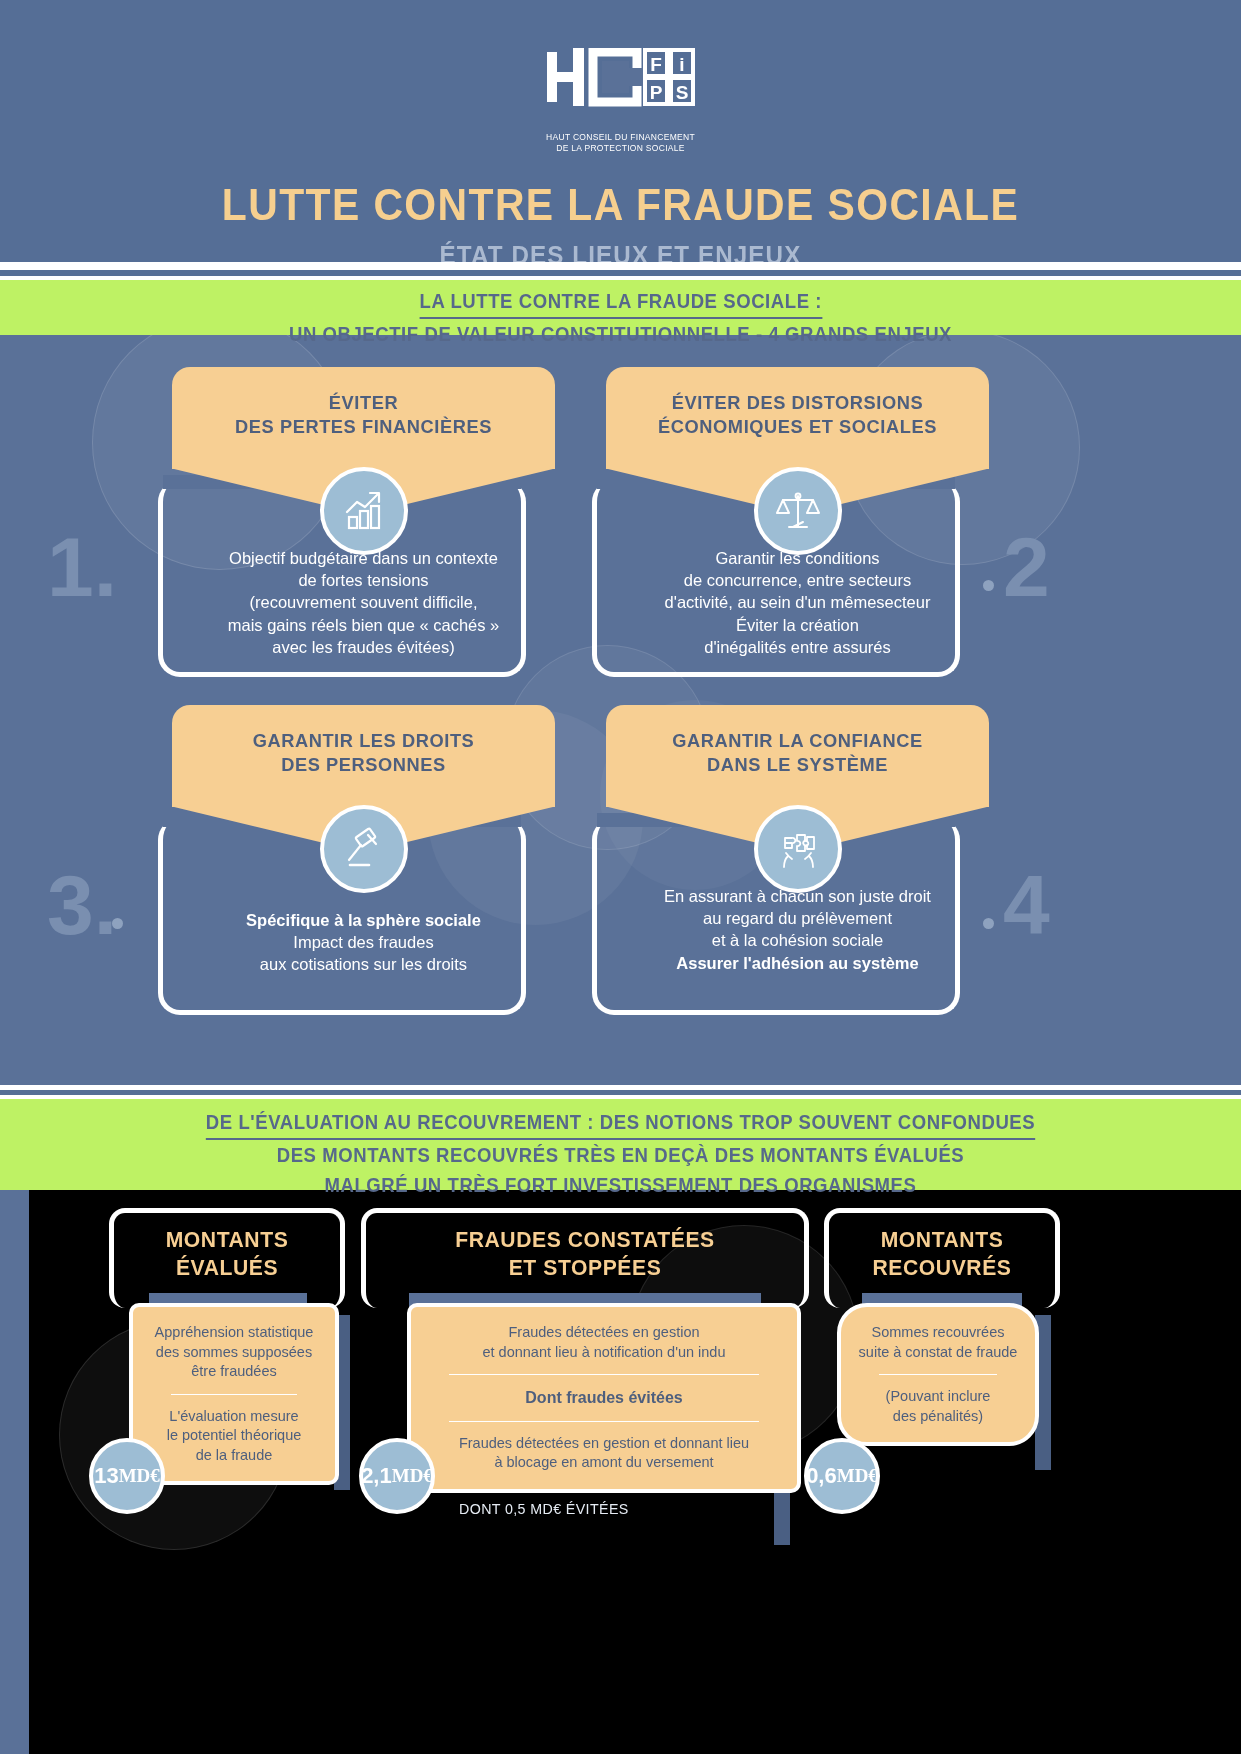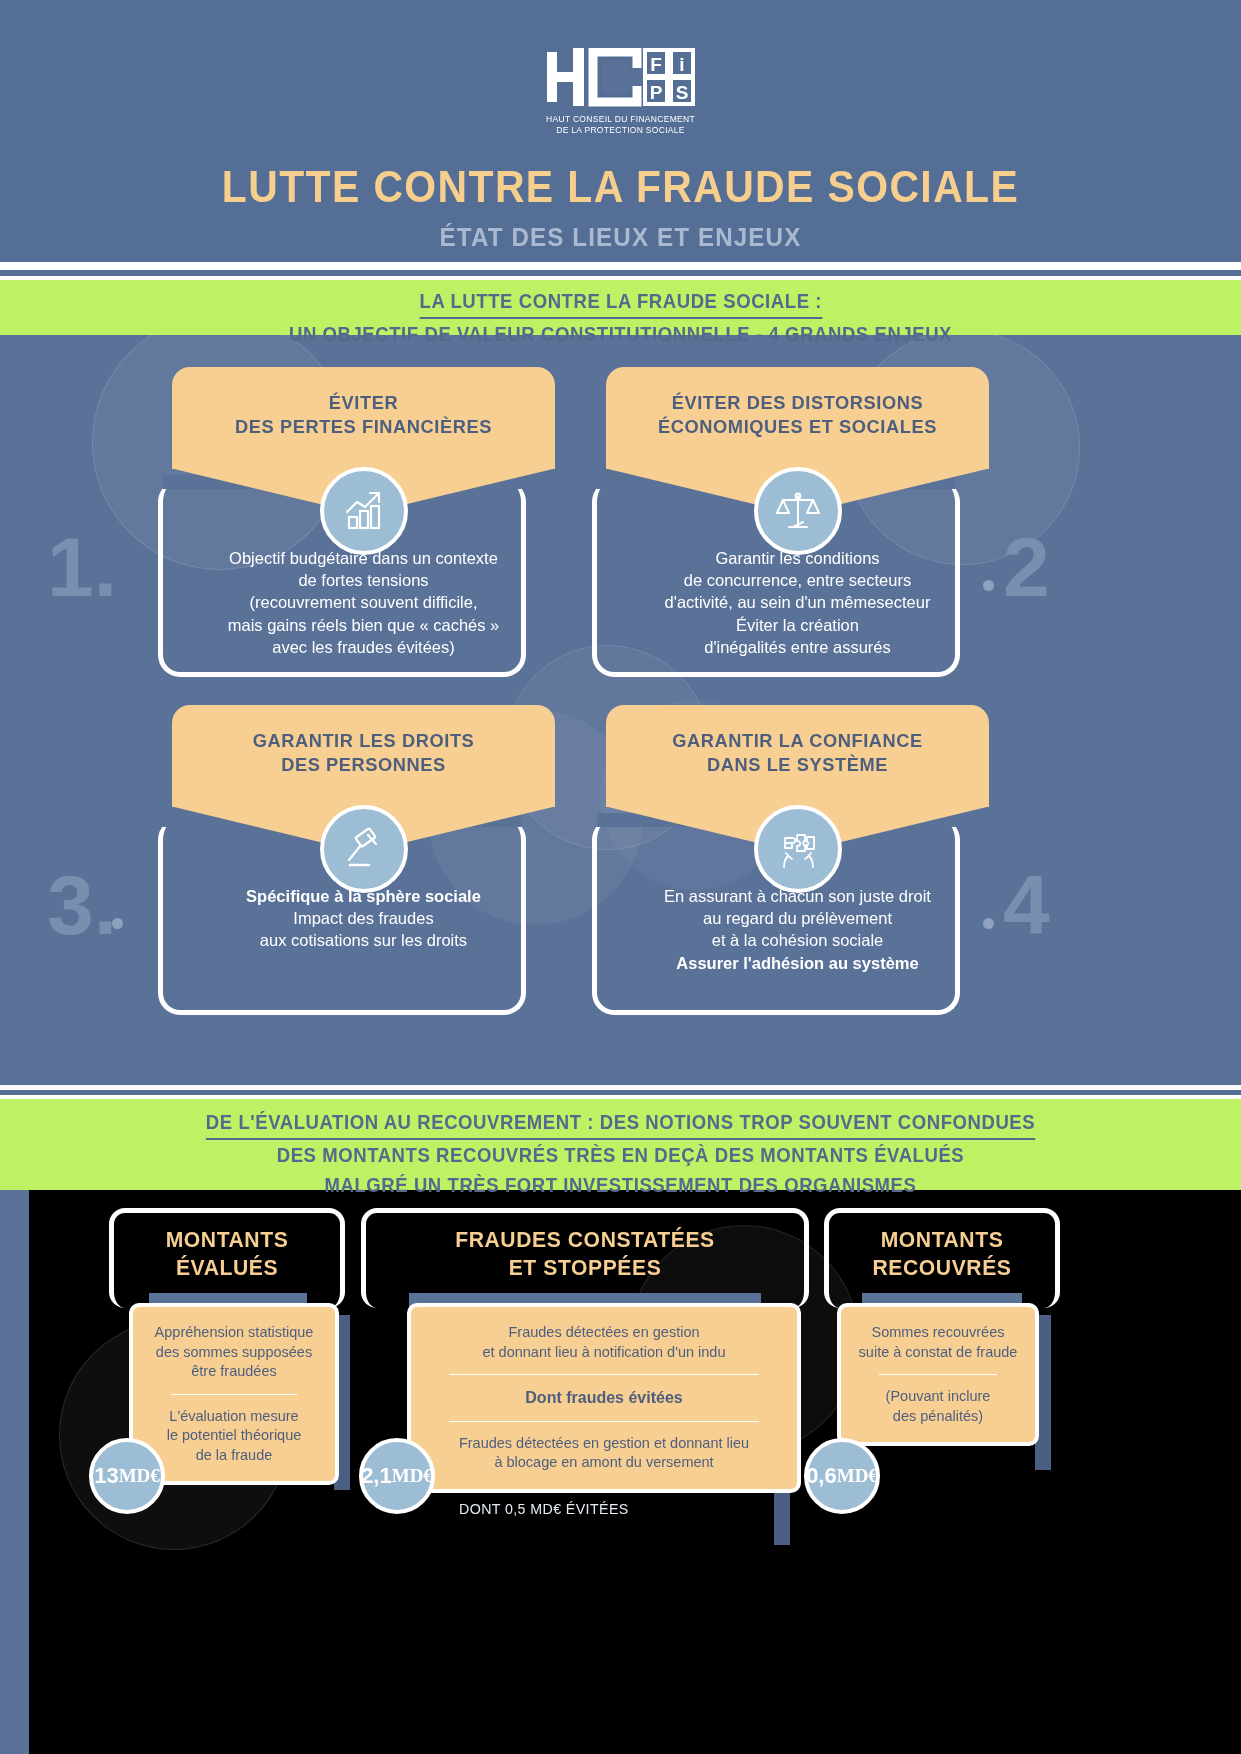--- a/index.html
+++ b/index.html
@@ -17,21 +17,21 @@
 
   
   .header {
     position:absolute; top:0; left:0; width:1241px; height:262px;
     background:#556e96; text-align:center; z-index:5;
   }
   .logo-wrap { padding-top:48px; display:flex; flex-direction:column; align-items:center; }
   .logo-mark { width:152px; height:62px; position:relative; }
   .logo-sub {
     color:#ffffff; font-size:8.5px; letter-spacing:0.3px; line-height:1.35;
-    margin-top:4px; font-weight:400; white-space:pre-line;
+    margin-top:22px; font-weight:400; white-space:pre-line;
   }
   .main-title {
     color:#f6cf8f; font-size:44px; font-weight:700; letter-spacing:1.5px;
     margin-top:25px; transform:scaleX(0.93); transform-origin:center;
   }
   .sub-title {
     color:#aab9d0; font-size:26px; font-weight:700; letter-spacing:1.2px;
     margin-top:10px; transform:scaleX(0.93); transform-origin:center;
   }
 
@@ -256,21 +256,21 @@
         <div class="notch"></div>
       </div>
       <div class="icon-circle" style="top:100px;">
         <svg width="50" height="50" viewBox="0 0 50 50" fill="none" stroke="#ffffff" stroke-width="2.2">
           <rect x="18" y="8" width="17" height="11" rx="1.5" transform="rotate(-35 26.5 13.5)"></rect>
           <line x1="22" y1="21" x2="10" y2="36" stroke-linecap="round"></line>
           <line x1="11" y1="41" x2="30" y2="41" stroke-linecap="round" stroke-width="2.6"></line>
           <line x1="29" y1="11" x2="37" y2="20" stroke-linecap="round"></line>
         </svg>
       </div>
-      <div class="card-body" style="margin-top:78px;">
+      <div class="card-body" style="margin-top:102px;">
         <div class="card-text" style="font-weight:700;">Spécifique à la sphère sociale</div>
         <div class="card-text">Impact des fraudes
 aux cotisations sur les droits</div>
       </div>
     </div>
 
     <div class="bracket" style="left:592px; top:483px; width:368px; height:197px; border-radius:22px; border-top:none;"></div>
     <div class="bracket" style="left:597px; top:478px; width:358px; height:14px; border:none; background:#5a7198;"></div>
 
     <div class="card" style="left:606px; top:370px;">
@@ -352,21 +352,21 @@
       <span class="unit">MD€</span>
     </div>
     <div class="footnote" style="left:430px; top:310px;">DONT 0,5 MD€ ÉVITÉES</div>
 
     <div class="bracket" style="left:795px; top:18px; width:236px; height:100px; border-radius:16px; border-bottom:none;"></div>
     <div class="bracket" style="left:833px; top:103px; width:160px; height:20px; border:none; background:#5a7198;"></div>
     <div class="col-title" style="position:absolute; left:795px; top:36px; width:236px;">MONTANTS
 RECOUVRÉS</div>
 
     <div class="shadow" style="left:1006px; top:125px; width:16px; height:155px;"></div>
-    <div class="ybox" style="left:808px; top:113px; width:202px;">
+    <div class="ybox" style="left:808px; top:113px; width:202px;border-radius:30px;">
       <p>Sommes recouvrées
 suite à constat de fraude</p>
       <div class="ydiv"></div>
       <p>(Pouvant inclure
 des pénalités)</p>
     </div>
     <div class="amount-circle" style="left:775px; top:248px;">
       <span class="amt">0,6</span>
       <span class="unit">MD€</span>
     </div>

